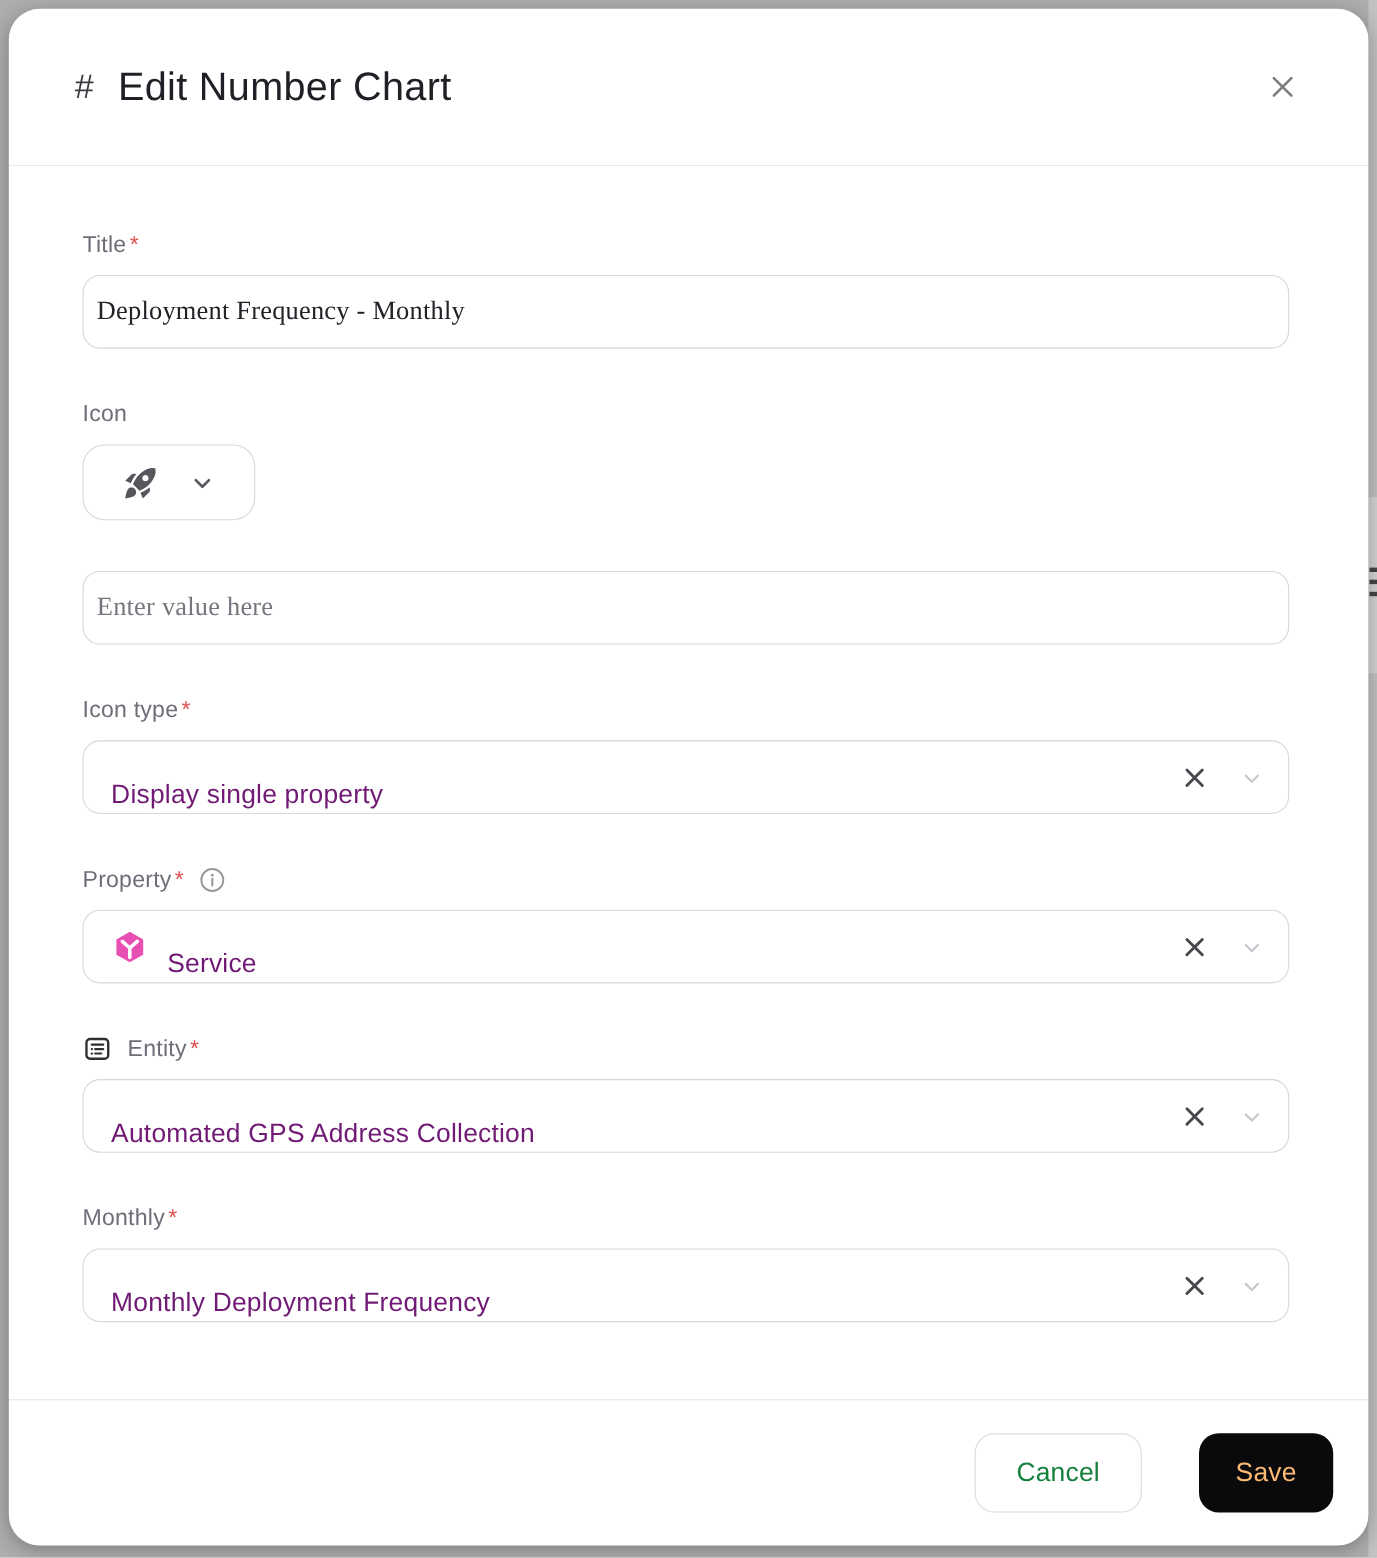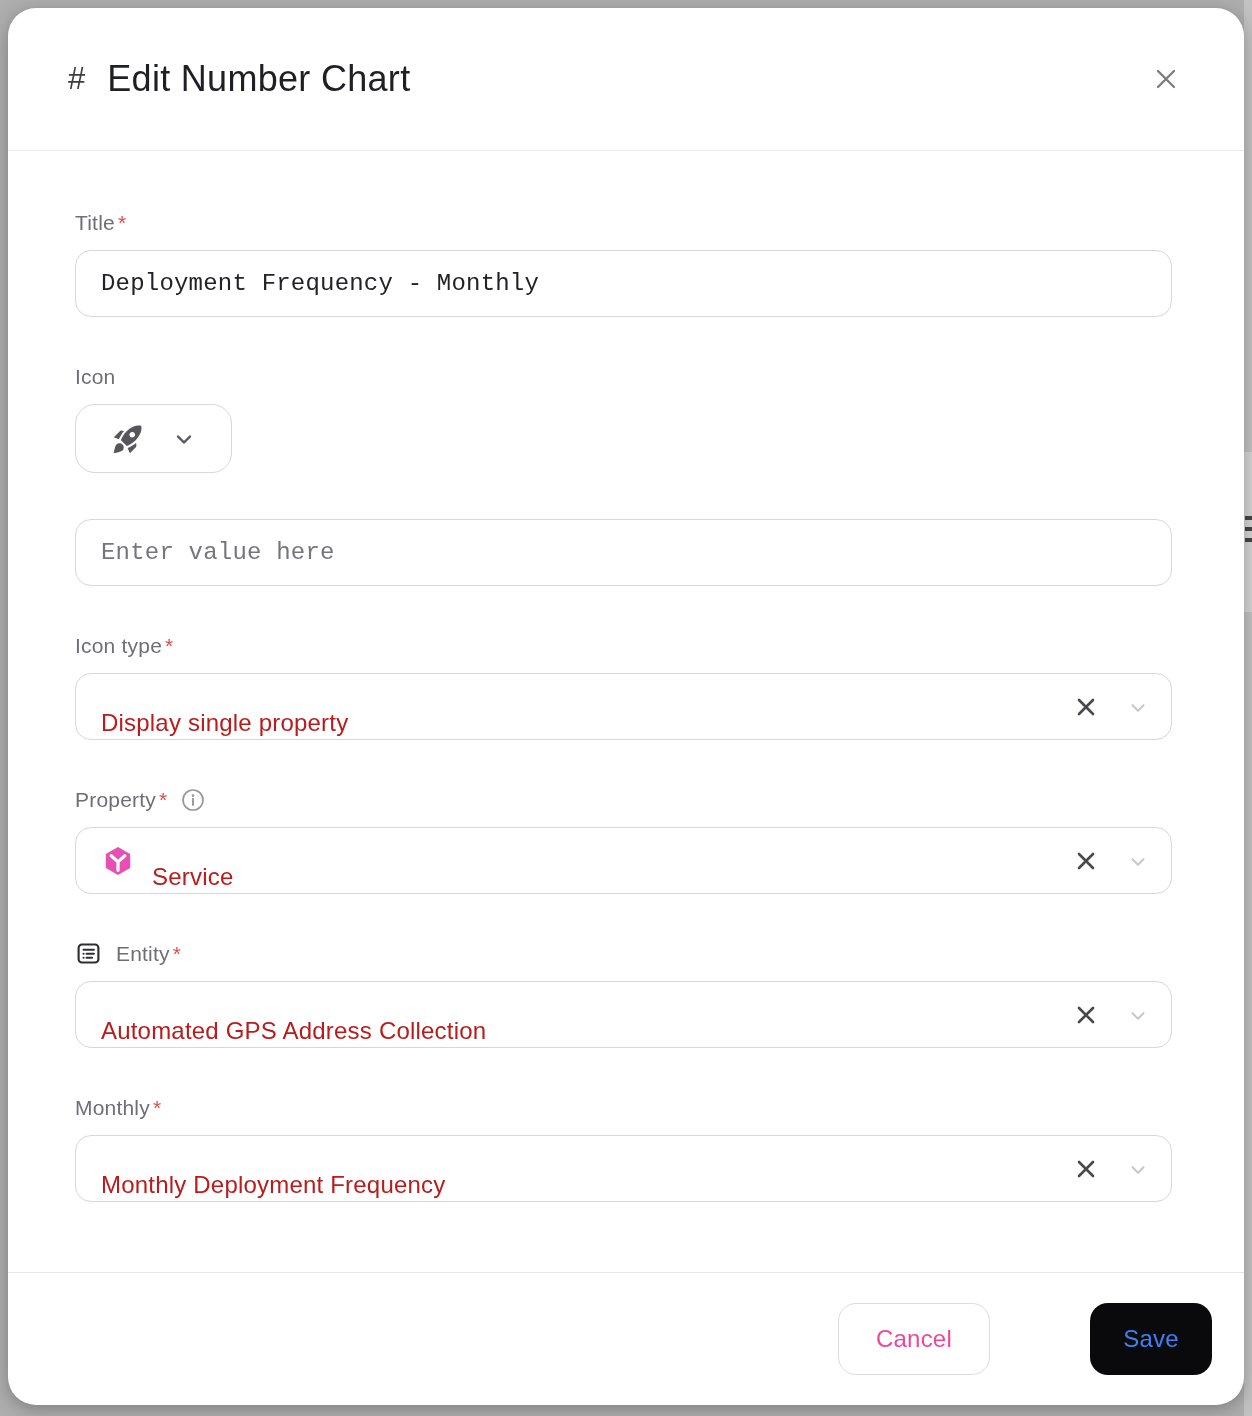--- a/index.html
+++ b/index.html
@@ -39,53 +39,53 @@
   .modal-body .field:first-child{margin-top:58px;}
   .field-label-row{display:flex;align-items:center;height:27px;margin-bottom:14px;
     font-size:21px;color:#6e6e78;letter-spacing:.2px;text-align:center;}
   .required{color:#de4f4b;margin-left:3px;font-size:21px;}
   .label-icon{margin-right:14px;display:flex;align-items:center;}
   .info-icon{margin-left:14px;display:flex;align-items:center;}
 
   .text-input{
     width:100%;box-sizing:border-box;height:67px;
     border:1px solid #d7d7dc;border-radius:16px;background:#fff;
-    padding:0 25px;font-size:24px;color:#222228;letter-spacing:.2px;
-    font-family:Liberation Mono, monospace;outline:none;
+    padding:0 12px;font-size:24px;color:#222228;letter-spacing:.2px;
+    font-family:Liberation Serif, serif;outline:none;
   }
   .text-input::placeholder{color:#75757d;opacity:1;}
 
   .select{
     height:67px;border:1px solid #d7d7dc;border-radius:16px;background:#fff;
     display:flex;align-items:center;box-sizing:border-box;
     padding:0 22px 0 25px;cursor:pointer;
   }
-  .select-value{flex:1;font-size:24px;color:#b91c1c;letter-spacing:.2px;margin-top:33px;}
+  .select-value{flex:1;font-size:24px;color:#701a75;letter-spacing:.2px;margin-top:33px;}
   .select-leading-icon{margin-right:17px;display:flex;align-items:center;}
   .select-actions{display:flex;align-items:center;gap:30px;}
   .clear-x{display:flex;align-items:center;cursor:pointer;}
   .chev-light{display:flex;align-items:center;cursor:pointer;}
 
   .icon-picker{
     width:155px;height:67px;border:1px solid #d7d7dc;border-radius:20px;background:#fff;
     display:flex;align-items:center;justify-content:center;gap:27px;cursor:pointer;
   }
 
   
   .modal-footer{
     flex:0 0 133px;border-top:1px solid #e7e7e7;
     display:flex;align-items:center;justify-content:flex-end;gap:52px;
     padding-right:32px;box-sizing:border-box;
   }
   .btn{font-family:"Liberation Sans", sans-serif;font-size:24px;cursor:pointer;
     display:flex;align-items:center;justify-content:center;letter-spacing:.2px;}
   .btn-cancel{width:152px;height:72px;background:#fff;border:1px solid #dcdcdc;
-    border-radius:18px;color:#ec4899;}
+    border-radius:18px;color:#15803d;}
   .btn-save{width:122px;height:72px;background:#0a0a0c;border:none;
-    border-radius:18px;color:#3b82f6;margin-left:48px;}
+    border-radius:18px;color:#fdba74;}
 </style>
 </head>
 <body>
 
 <div class="bg-strip">
   <div class="lighter"></div>
   <div class="bg-dash" style="top:516px;"></div>
   <div class="bg-dash" style="top:527px;"></div>
   <div class="bg-dash" style="top:538px;"></div>
 </div>

